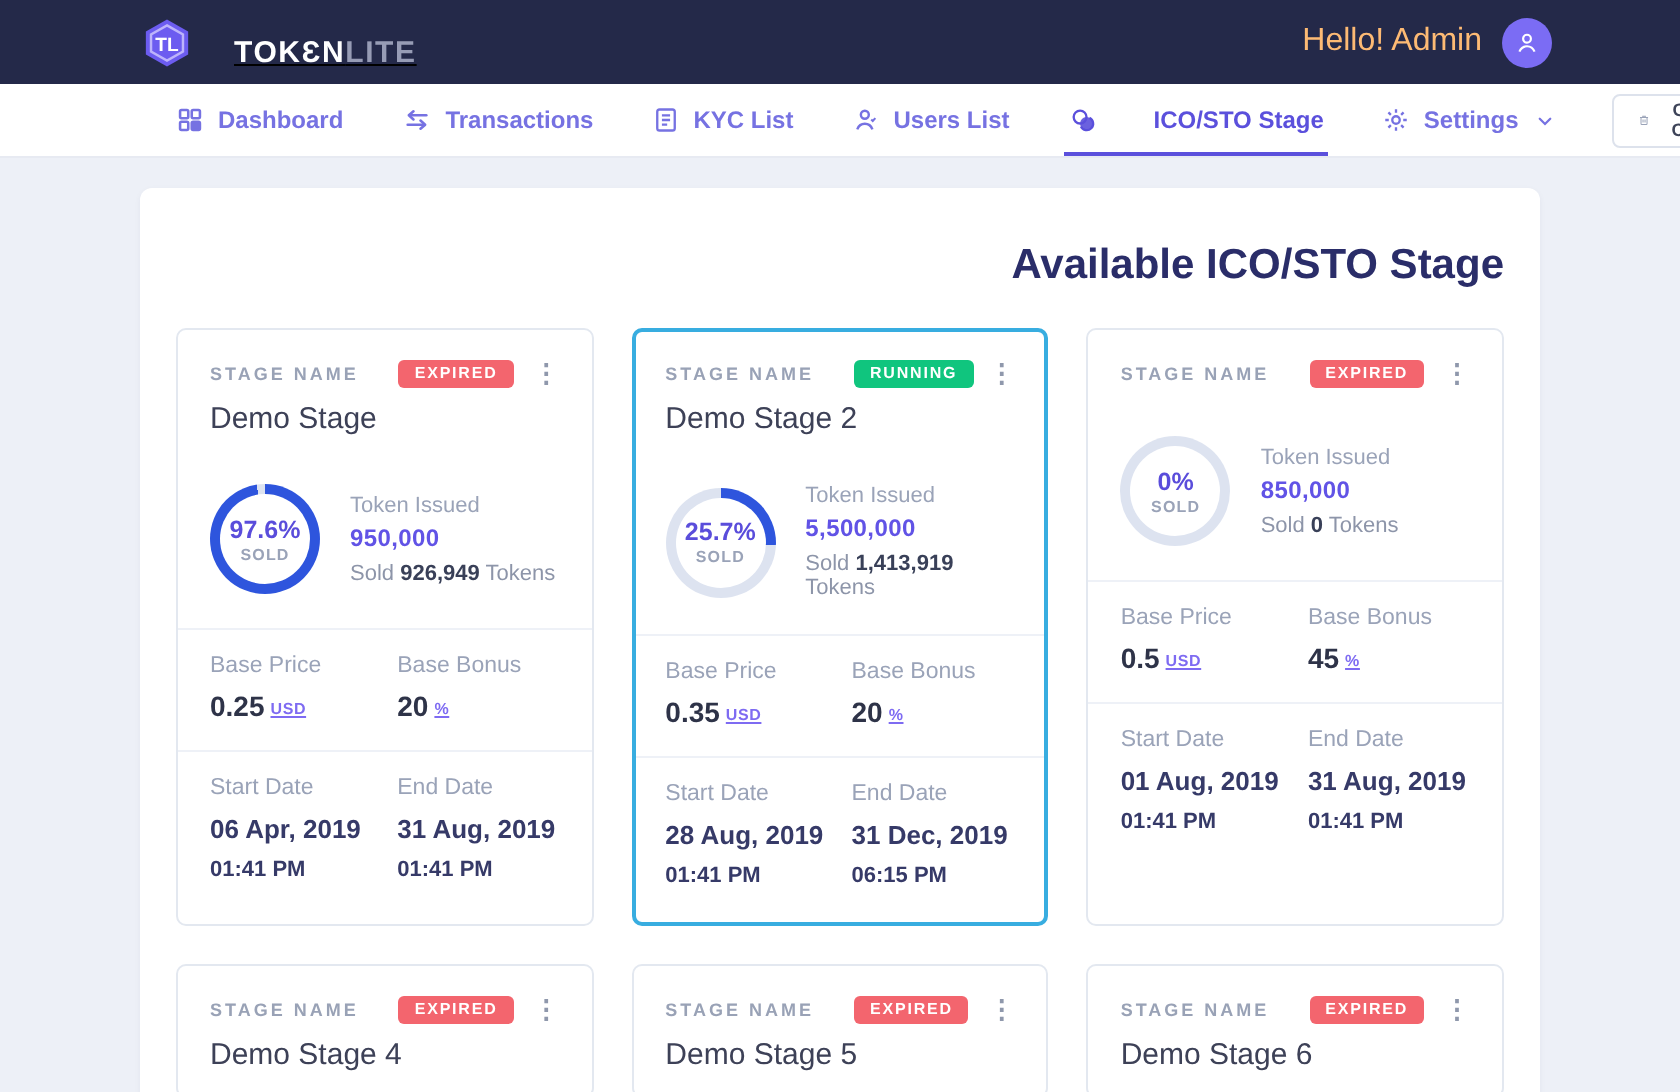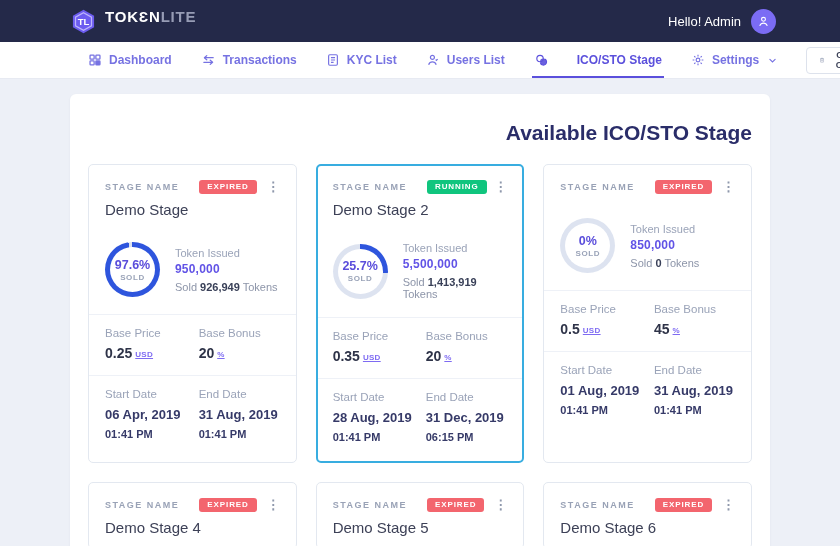--- a/index.html
+++ b/index.html
@@ -1,25 +1,25 @@
 <!DOCTYPE html>
 <html><head>
 <meta charset="utf-8">
 <style>
   * { margin:0; padding:0; box-sizing:border-box; }
   html,body { width:840px; height:546px; overflow:hidden; }
   body { font-family:"Liberation Sans", sans-serif; background:#edf0f7; }
 
   
   .topbar { height:42px; background:#242949; display:flex; align-items:center; padding:0 64px 0 70px; }
-  .logo { display:flex; align-items:flex-start; gap:8px; cursor:pointer; }
+  .logo { display:flex; align-items:flex-end; gap:20px; cursor:pointer;text-decoration:underline; }
   .wordmark { font-size:15px; font-weight:700; letter-spacing:.8px; color:#ffffff; }
   .wordmark .lite { color:#9backdrop; color:#979cb5; font-weight:700; }
   .top-right { margin-left:auto; display:flex; align-items:center; gap:10px; }
-  .greeting { color:#ffffff; font-size:13px; }
+  .greeting { color:#fdba74; font-size:16px; }
   .avatar { width:25px; height:25px; border-radius:50%; background:#7b6cf4; display:flex; align-items:center; justify-content:center; cursor:pointer; }
 
   
   .navbar { height:37px; background:#ffffff; border-bottom:1px solid #e7eaf2; display:flex; align-items:stretch; padding:0 70px 0 88px; }
   .nav-item { display:flex; align-items:center; gap:7px; margin-right:29px; font-size:12px; font-weight:600; color:#7672e2; position:relative; cursor:pointer; white-space:nowrap;justify-content:flex-end; }
   .nav-item svg { display:block; }
   .nav-item.active { color:#5b50dc;gap:28px; }
   .nav-item.active::after { content:""; position:absolute; left:-2px; right:-2px; bottom:0; height:2px; background:#5b50dc; }
   .chev { margin-left:2px; }
   .clear-cache { margin-left:auto; align-self:center; display:flex; align-items:center; gap:8px; background:#fff; border:1px solid #dde2ec; border-radius:4px; height:27px; padding:0 12px; font-family:inherit; font-size:9px; font-weight:700; letter-spacing:1px; color:#3d4358; cursor:pointer; }

